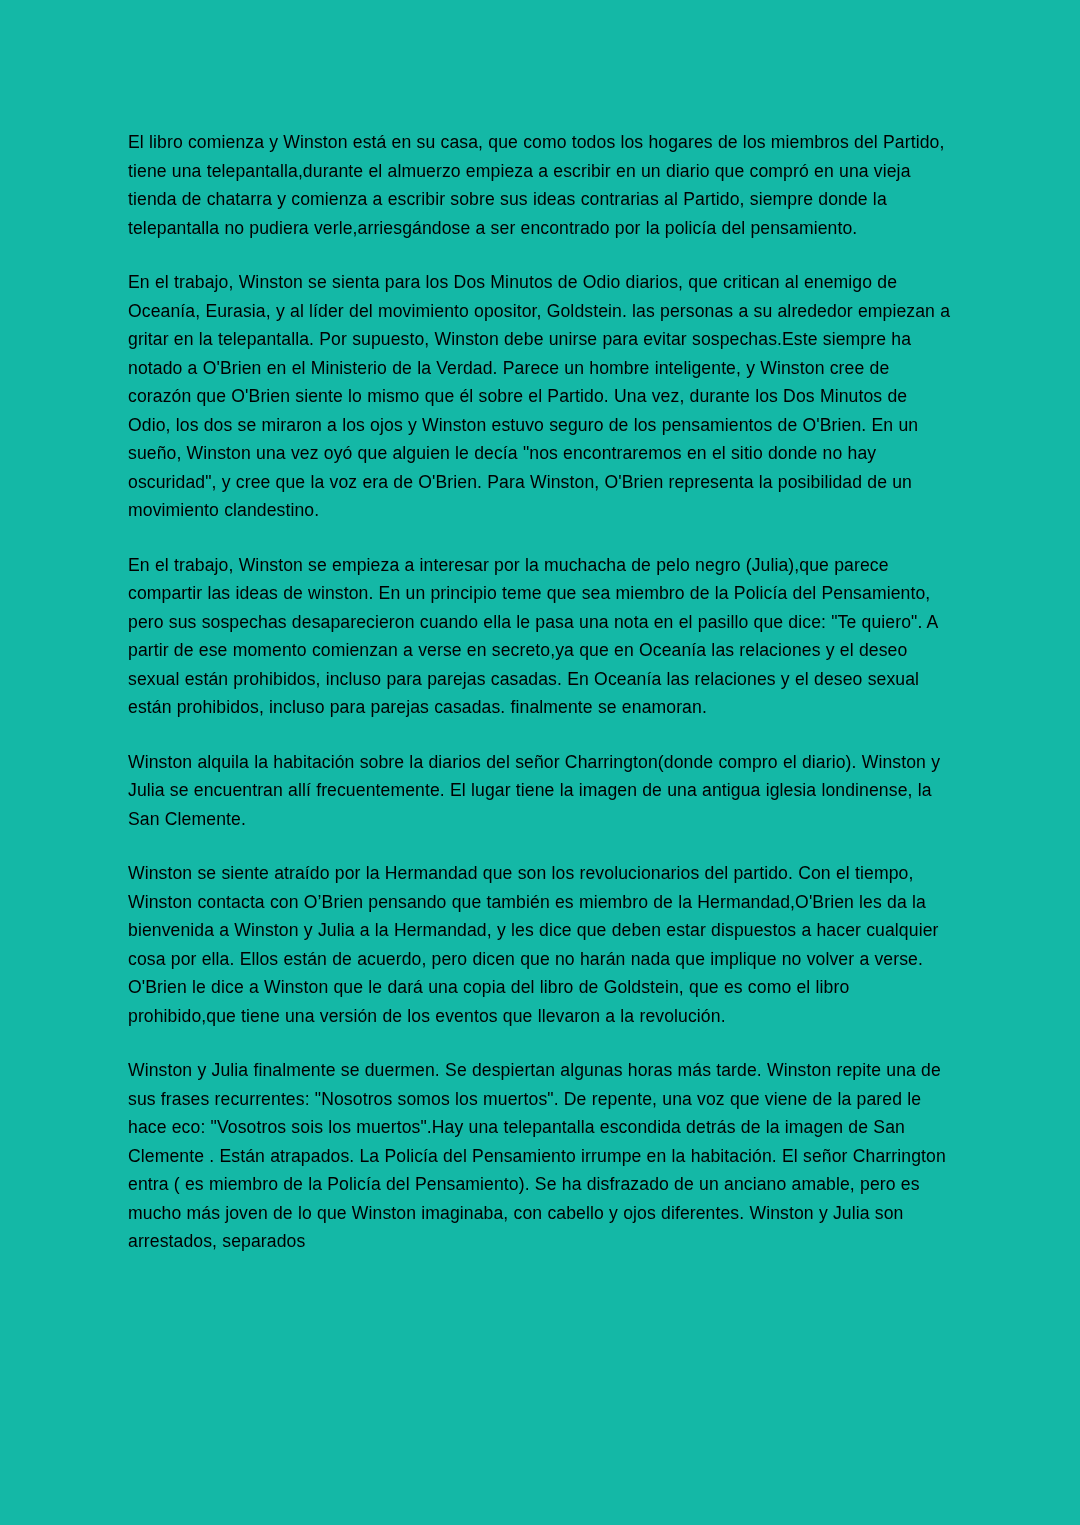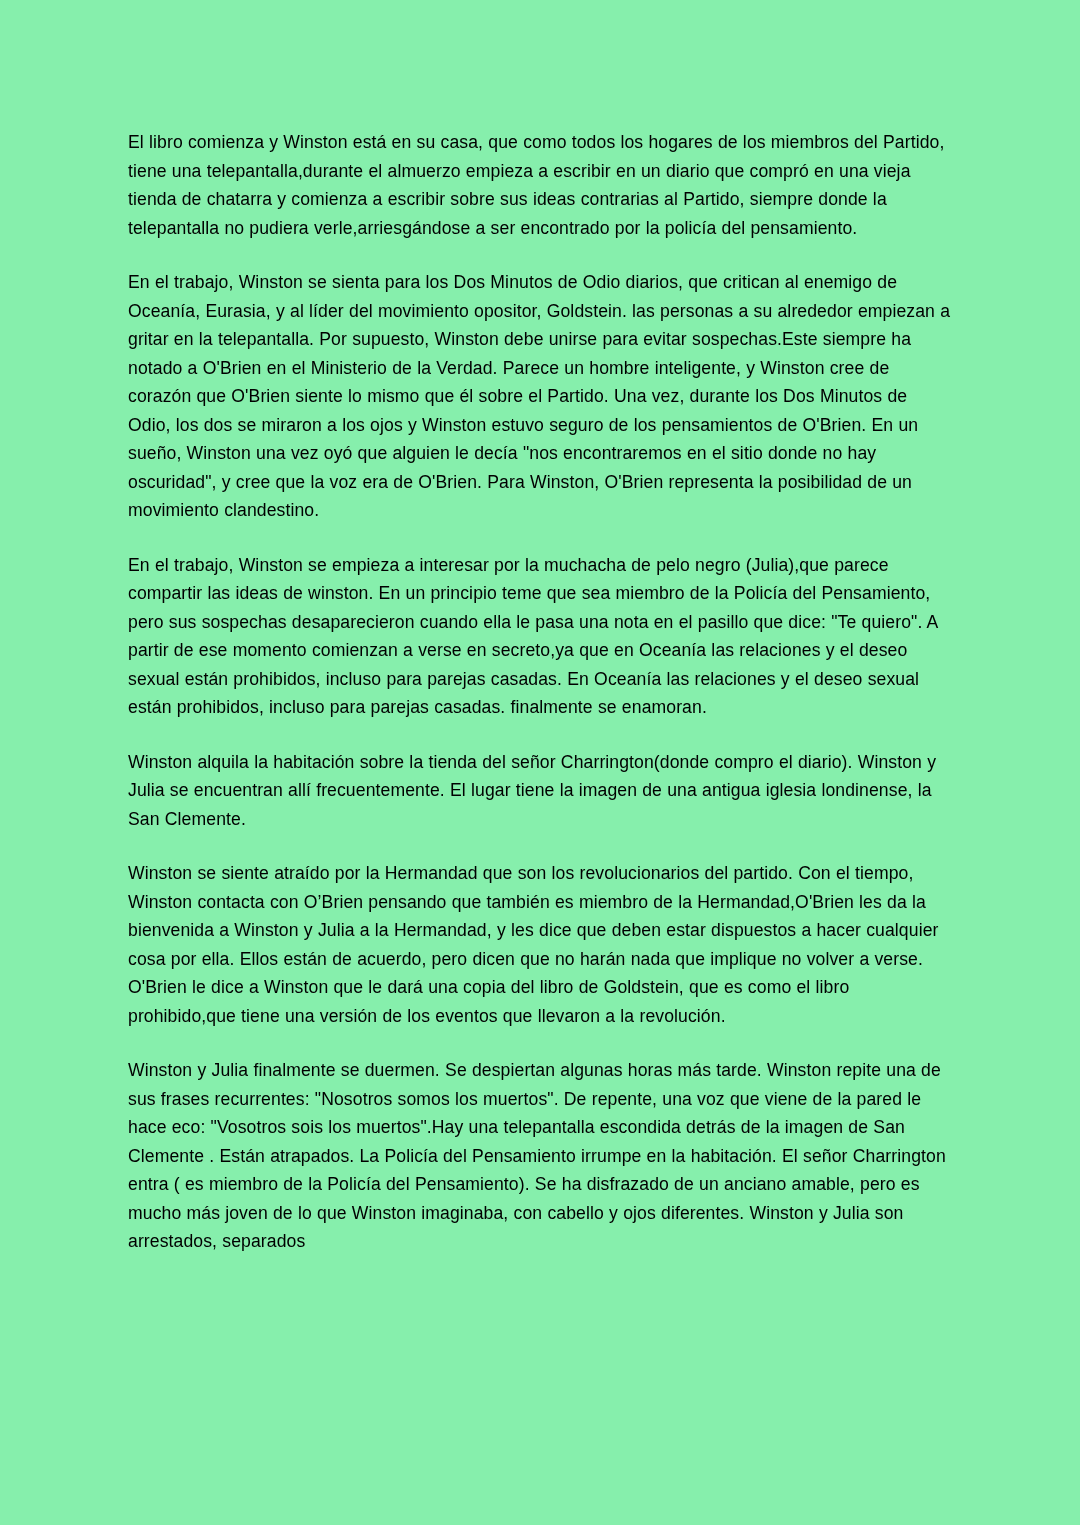--- a/index.html
+++ b/index.html
@@ -11,21 +11,21 @@
     width: 1080px;
     height: 1525px;
     font-family: "Liberation Sans", sans-serif;
     color: #000000;
   }
   .page {
     box-sizing: border-box;
     width: 1080px;
     height: 1525px;
     padding: 128px 128px 60px 128px;
-    background: #86efac;
+    background: #14b8a6;
   }
   .doc-body {
     display: block;
   }
   .para {
     font-size: 17.6px;
     line-height: 1.62;
     text-align: left;
     margin: 0 0 26px 0;
     color: #000000;
@@ -37,17 +37,17 @@
   }
 </style>
 </head>
 <body>
 
 <div class="page">
   <div class="doc-body">
     <p class="para">El libro comienza y Winston está en su casa, que como todos los hogares de los miembros del Partido, tiene una telepantalla,durante el almuerzo empieza a escribir en un diario que compró en una vieja tienda de chatarra y comienza a escribir  sobre sus ideas contrarias al Partido, siempre donde la telepantalla no pudiera verle,arriesgándose a ser encontrado por la policía del pensamiento.</p>
     <p class="para">En el trabajo, Winston se sienta para los Dos Minutos de Odio diarios, que critican al enemigo de Oceanía, Eurasia, y al líder del movimiento opositor, Goldstein. las personas a su alrededor empiezan a gritar en la telepantalla. Por supuesto, Winston debe unirse para evitar sospechas.Este siempre ha notado a O'Brien en el Ministerio de la Verdad. Parece  un hombre inteligente, y Winston cree de corazón que O'Brien siente lo mismo que él sobre el Partido. Una vez, durante los Dos Minutos de Odio, los dos se miraron a los ojos y Winston estuvo seguro de los pensamientos de O'Brien. En un sueño, Winston una vez oyó que alguien le decía "nos encontraremos en el sitio donde no hay oscuridad", y cree que la voz era de O'Brien. Para Winston, O'Brien representa la posibilidad de un movimiento clandestino.</p>
     <p class="para">En el trabajo, Winston se empieza a interesar por la muchacha de pelo negro (Julia),que parece compartir las ideas de winston. En un principio teme que sea miembro de la Policía del Pensamiento, pero sus sospechas desaparecieron cuando ella le pasa una nota en el pasillo que dice: "Te quiero". A partir de ese momento comienzan a verse en secreto,ya que en Oceanía las relaciones y el deseo sexual están prohibidos, incluso para parejas casadas. En Oceanía las relaciones y el deseo sexual están prohibidos, incluso para parejas casadas.  finalmente se enamoran.</p>
-    <p class="para">Winston alquila la habitación sobre la tienda del señor Charrington(donde compro el diario). Winston y Julia se encuentran allí frecuentemente. El lugar tiene la imagen de una antigua iglesia londinense, la San Clemente.</p>
+    <p class="para">Winston alquila la habitación sobre la diarios del señor Charrington(donde compro el diario). Winston y Julia se encuentran allí frecuentemente. El lugar tiene la imagen de una antigua iglesia londinense, la San Clemente.</p>
     <p class="para">Winston se siente atraído por la Hermandad que son los revolucionarios del partido. Con el tiempo, Winston contacta con O’Brien pensando que también es miembro de la Hermandad,O'Brien les da la bienvenida a Winston y Julia a la Hermandad, y les dice que deben estar dispuestos a hacer cualquier cosa por ella. Ellos están de acuerdo, pero dicen que no harán nada que implique no volver a verse. O'Brien le dice a Winston que le dará una copia del libro de Goldstein, que es como el libro prohibido,que tiene una versión de los eventos que llevaron a la revolución.</p>
     <p class="para">Winston y Julia finalmente se duermen. Se despiertan algunas horas más tarde. Winston repite una de sus frases recurrentes: "Nosotros somos los muertos". De repente, una voz que viene de la pared le hace eco: "Vosotros sois los muertos".Hay una telepantalla escondida detrás de la imagen de San Clemente . Están atrapados. La Policía del Pensamiento irrumpe en la habitación. El señor Charrington entra ( es miembro de la Policía del Pensamiento). Se ha disfrazado de un anciano amable, pero es mucho más joven de lo que Winston imaginaba, con cabello y ojos diferentes. Winston y Julia son arrestados, separados</p>
   </div>
 </div>
 
 </body></html>

